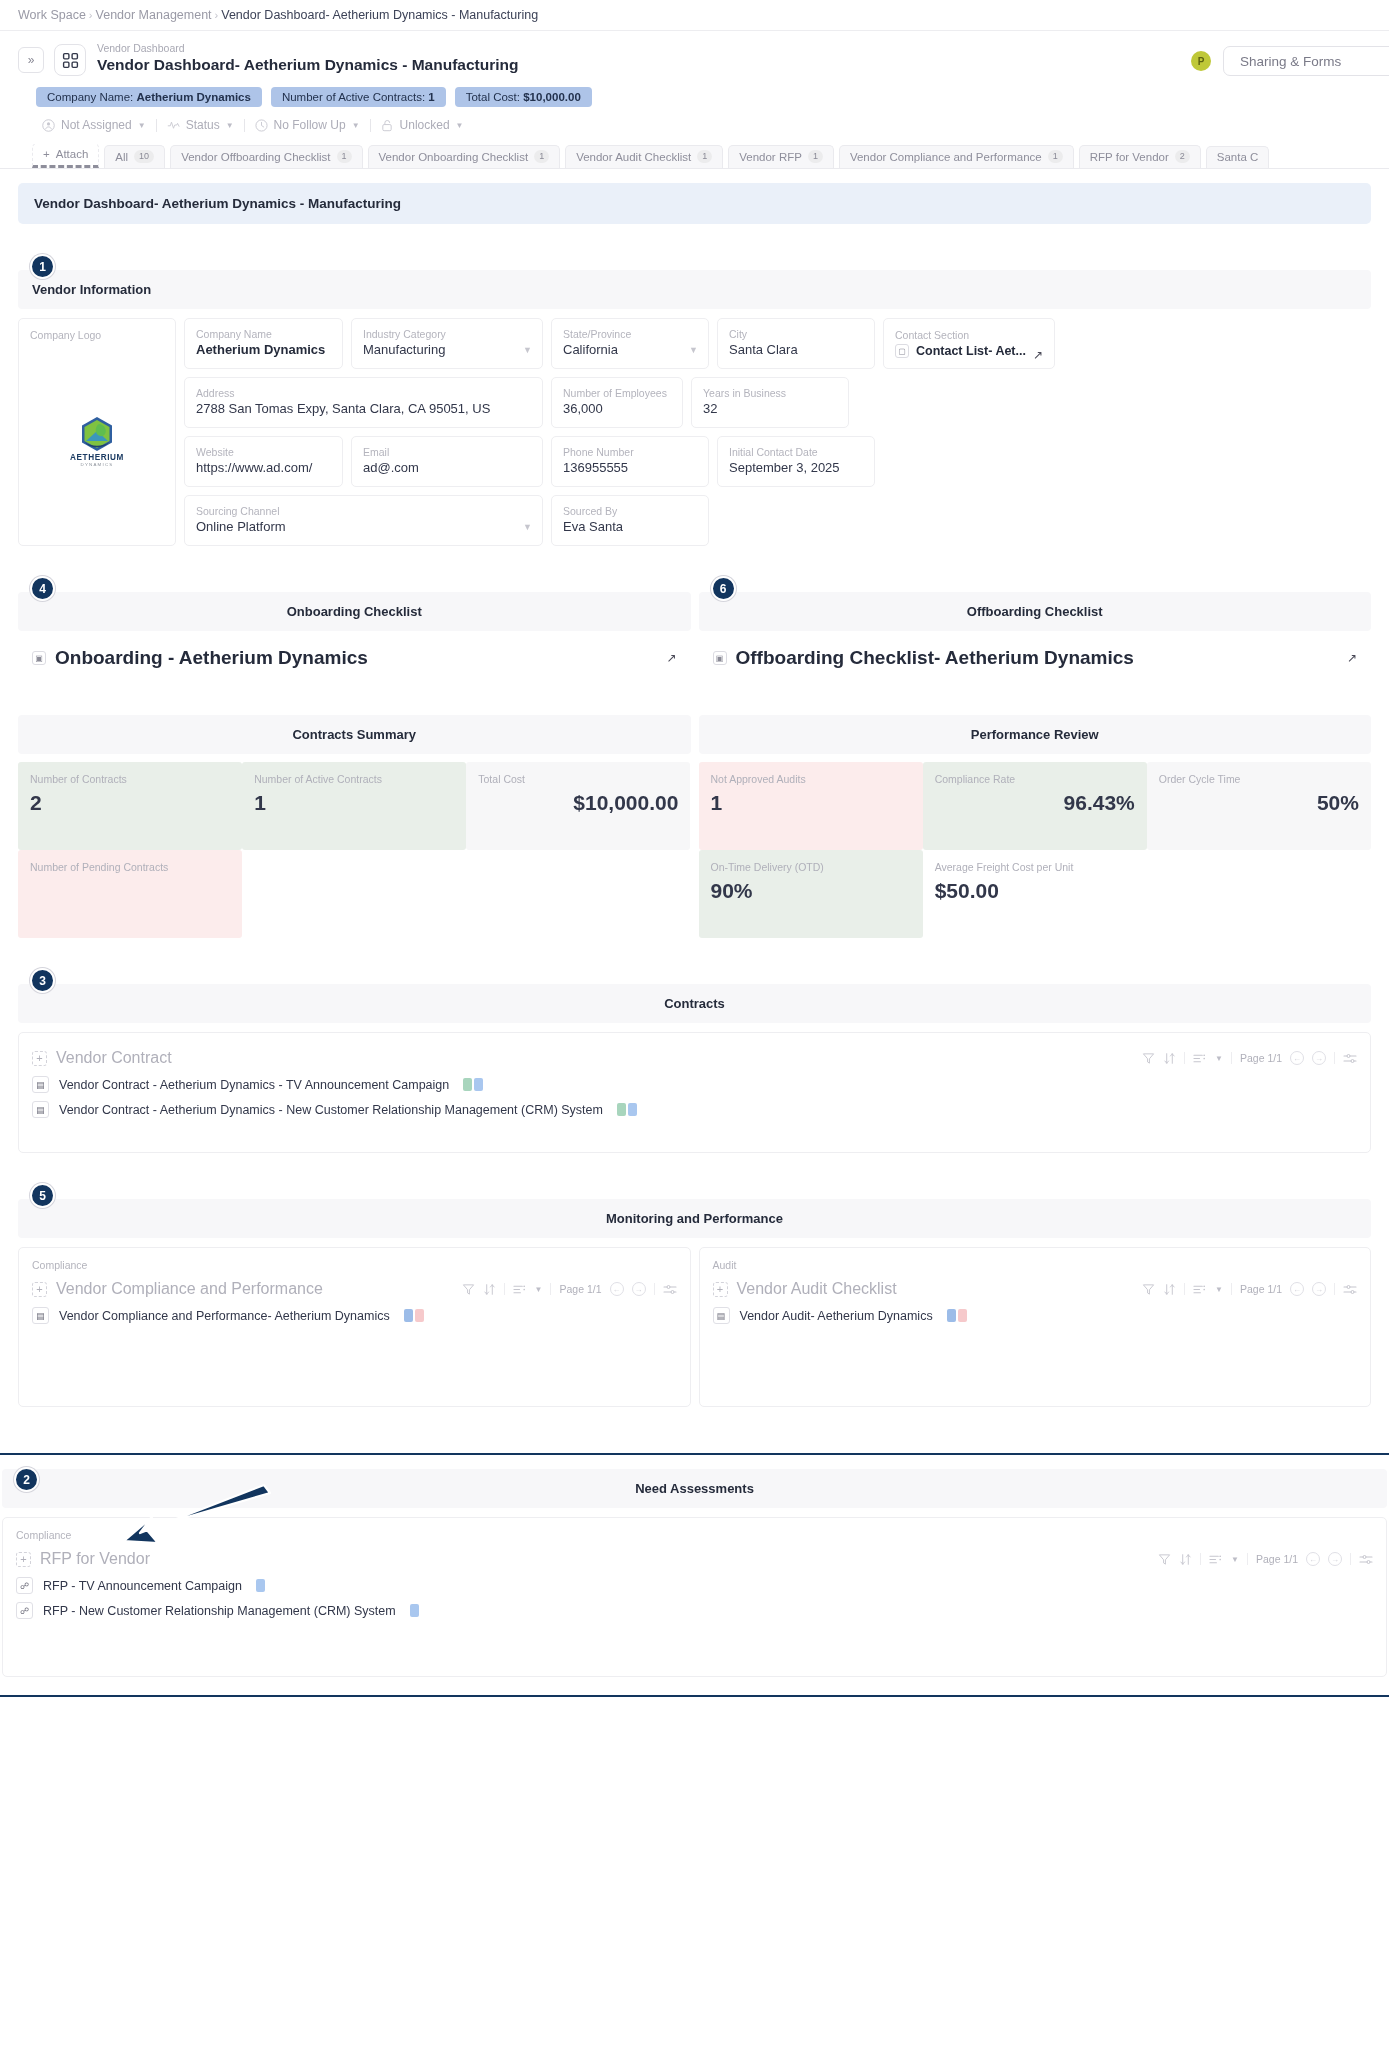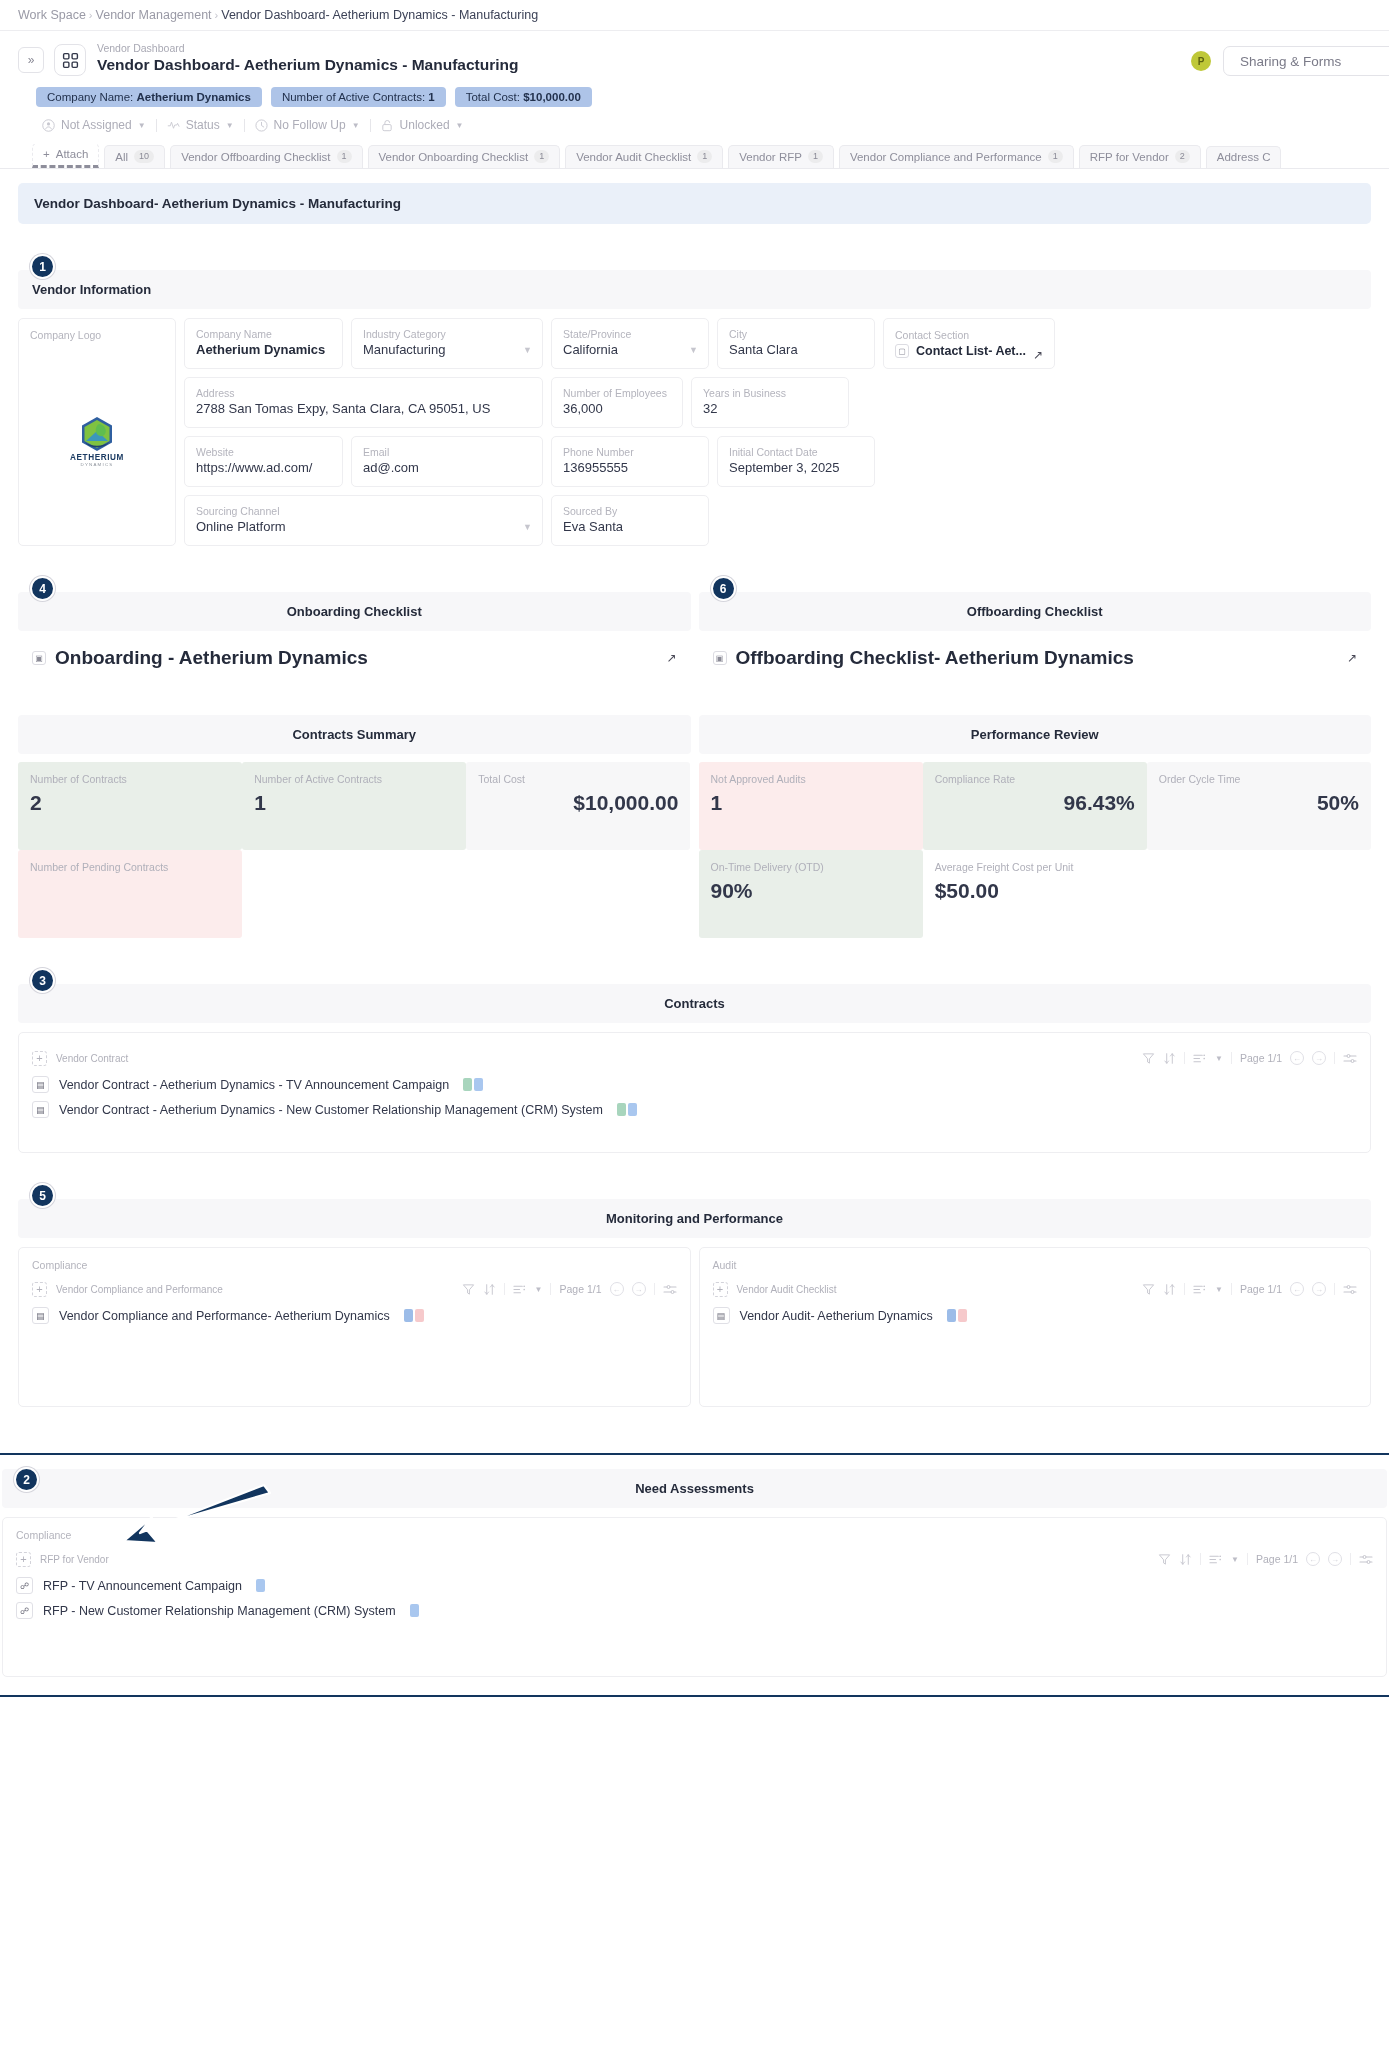--- a/index.html
+++ b/index.html
@@ -190,21 +190,21 @@
     margin-top: 9px; padding: 11px 13px 30px 13px; background: #fff;
   }
   .panel.tall { min-height: 160px; }
   .panel-sublabel { font-size: 10.5px; color: #b4b4bd; margin-bottom: 4px; }
   .add-row { display: flex; align-items: center; height: 28px; }
   .plus-box {
     width: 15px; height: 15px; border: 1px dashed #d3d3da; border-radius: 3px;
     display: flex; align-items: center; justify-content: center;
     color: #b0b0ba; font-size: 11px; line-height: 1;
   }
-  .add-label { font-size: 10px; color: #b0b0ba; margin-left: 9px; }
+  .add-label { font-size: 16px; color: #b0b0ba; margin-left: 9px; }
   .toolbar {
     margin-left: auto; display: flex; align-items: center; gap: 8px;
     color: #c9c9d1; font-size: 11px;
   }
   .tb-ic { display:flex; align-items:center; justify-content:center; }
   .tb-sep { width: 1px; height: 12px; background: #ededf0; }
   .tb-page { font-size: 10.5px; color: #b0b0ba; }
   .circ {
     width: 14px; height: 14px; border-radius: 50%;
     border: 1px solid #e0e0e6; color: #d2d2d9;
@@ -353,21 +353,21 @@
       </div>
       <div class="tab">
         <span>Vendor Compliance and Performance</span>
         <span class="cnt">1</span>
       </div>
       <div class="tab">
         <span>RFP for Vendor</span>
         <span class="cnt">2</span>
       </div>
       <div class="tab">
-        <span>Address C</span>
+        <span>Santa C</span>
       </div>
     </div>
   </div>
   <div class="tabs-rule"></div>
 
   <div class="content">
 
     <div class="banner">Vendor Dashboard- Aetherium Dynamics - Manufacturing</div>
 
     <div class="section">

